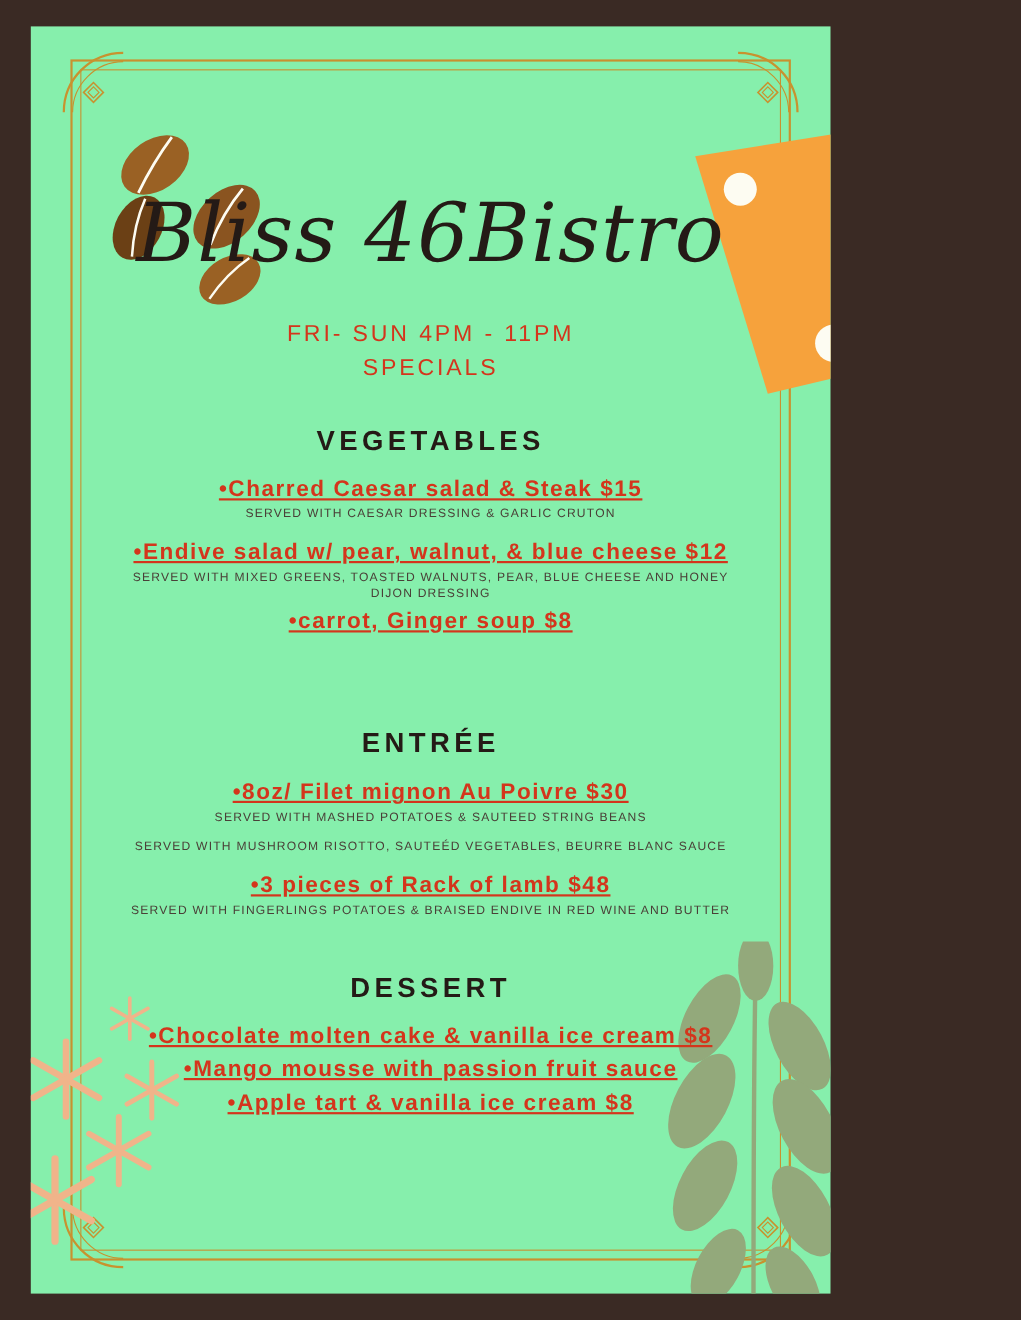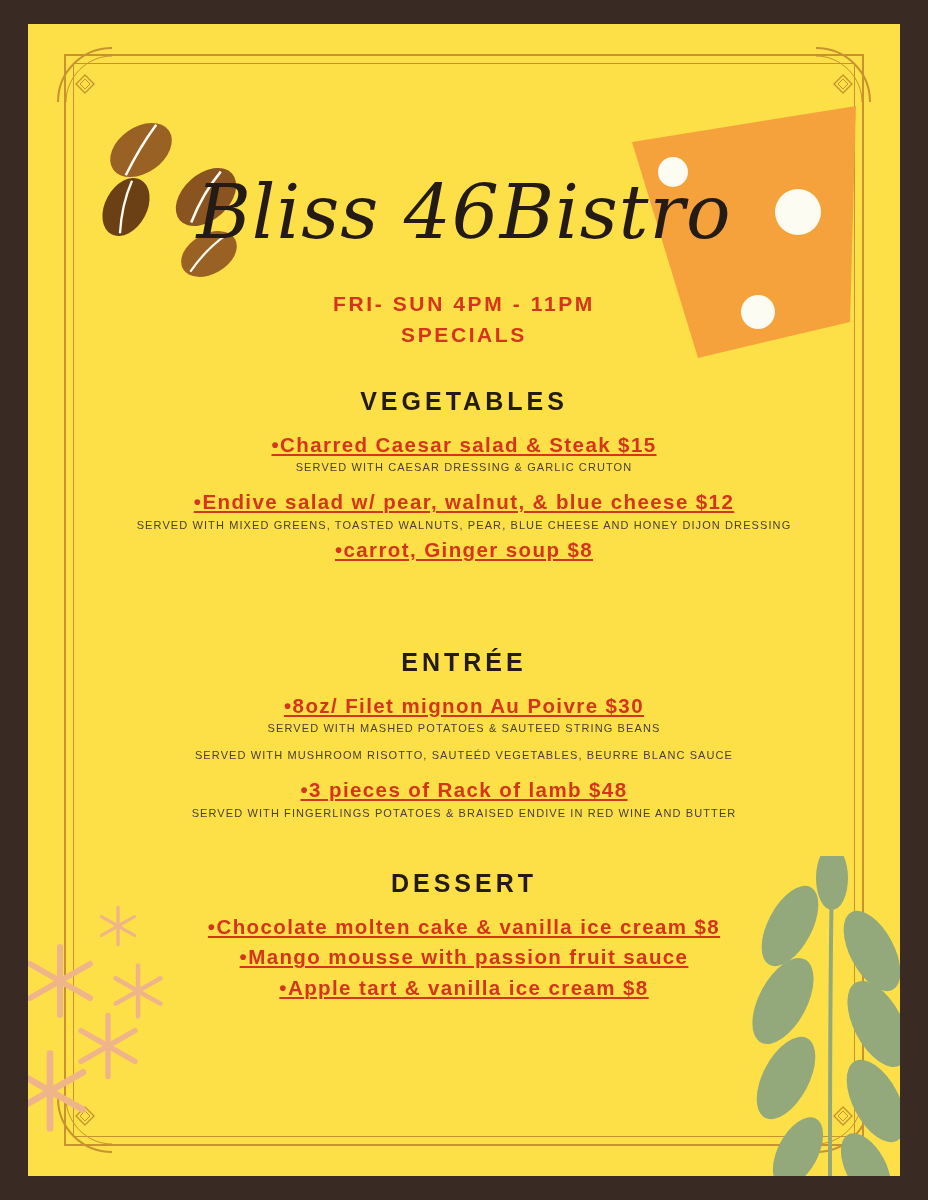--- a/index.html
+++ b/index.html
@@ -10,23 +10,23 @@
     background: #3a2a24;
     font-family: "Liberation Sans", sans-serif;
     overflow: hidden;
     position: relative;
   }
 
   #menu-page {
     position: absolute;
     left: 28px;
     top: 24px;
-    width: 872px;
+    width: 727px;
     height: 1152px;
-    background: #fde047;
+    background: #86efac;
     overflow: hidden;
   }
 
   
   .gold-border-outer {
     position: absolute;
     left: 36px; top: 30px; right: 36px; bottom: 30px;
     border: 2px solid #c8922f;
     pointer-events: none;
   }
@@ -78,21 +78,21 @@
     font-size: 74px;
     color: #241a16;
     letter-spacing: 1px;
     line-height: 1.05;
     white-space: nowrap;
   }
 
   .hours-block {
     margin-top: 36px;
     color: #d4351c;
-    font-weight: bold;
+    font-weight: normal;
     font-size: 21px;
     letter-spacing: 2.6px;
     line-height: 1.5;
   }
 
   .section-heading {
     color: #241a16;
     font-weight: bold;
     font-size: 25px;
     letter-spacing: 4px;

